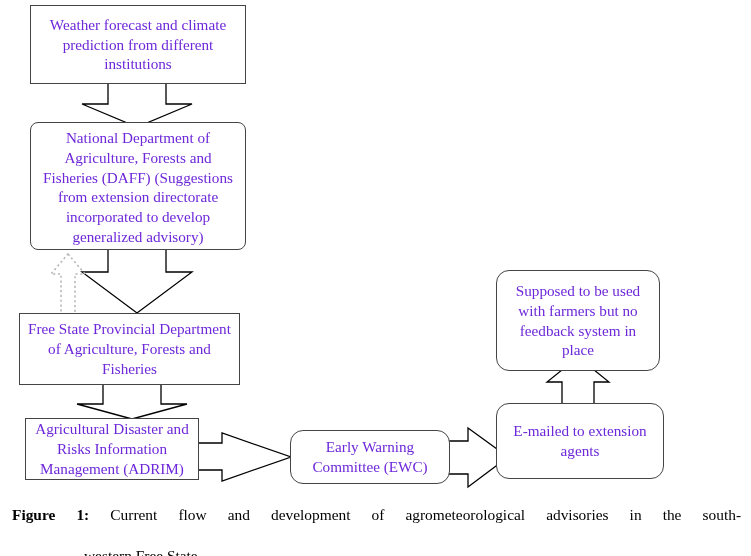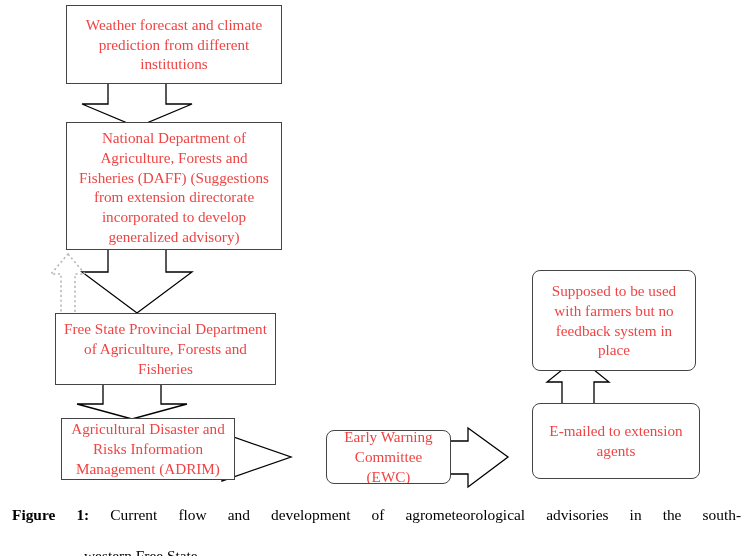--- a/index.html
+++ b/index.html
@@ -8,32 +8,32 @@
     font-family:"Liberation Serif","DejaVu Serif",serif;
     color:#000000;
   }
   #canvas{position:absolute;left:0;top:0;width:751px;height:556px;}
 
   .node{
     position:absolute;box-sizing:border-box;
     border:1px solid #444444;background:#ffffff;
     display:flex;align-items:center;justify-content:center;
     text-align:center;overflow:hidden;
-    font-size:15.2px;line-height:1.30;color:#ef4444;margin-left:36px;
+    font-size:15.2px;line-height:1.30;color:#6d28d9;
   }
   .node .txt{display:block;width:100%;padding:0 6px;box-sizing:border-box;}
-  .rounded{border-radius:8px;}
+  .rounded{border-radius:13px;}
 
   
   #n-forecast   {left:30px;  top:5px;   width:216px; height:79px;}
-  #n-daff       {left:30px;  top:122px; width:216px; height:128px; align-items:flex-start;}
+  #n-daff       {left:30px;  top:122px; width:216px; height:128px; align-items:flex-start;border-radius:8px;}
   #n-daff .txt  {padding-top:5px;}
   #n-freestate  {left:19px;  top:313px; width:221px; height:72px;}
   #n-adrim      {left:25px;  top:418px; width:174px; height:62px;}
-  #n-ewc        {left:290px; top:430px; width:125px; height:54px;}
+  #n-ewc        {left:290px; top:430px; width:160px; height:54px;}
   #n-email      {left:496px; top:403px; width:168px; height:76px;}
   #n-farmers    {left:496px; top:270px; width:164px; height:101px;}
 
   
   svg.arrows{position:absolute;left:0;top:0;width:751px;height:556px;
              pointer-events:none;}
   .arrow-solid{fill:#ffffff;stroke:#000000;stroke-width:1.3;
                stroke-linejoin:miter;}
   .arrow-dotted{fill:none;stroke:#b9b9b9;stroke-width:1.6;
                 stroke-dasharray:2.2 2.6;stroke-linejoin:miter;}

